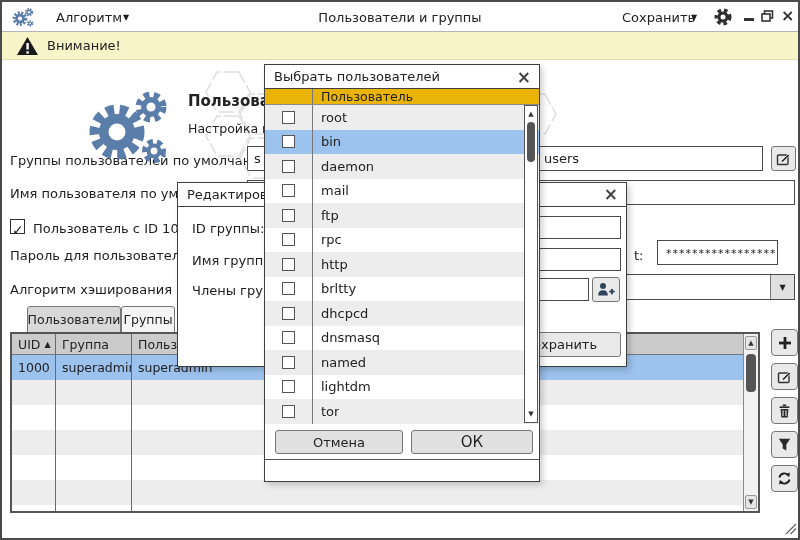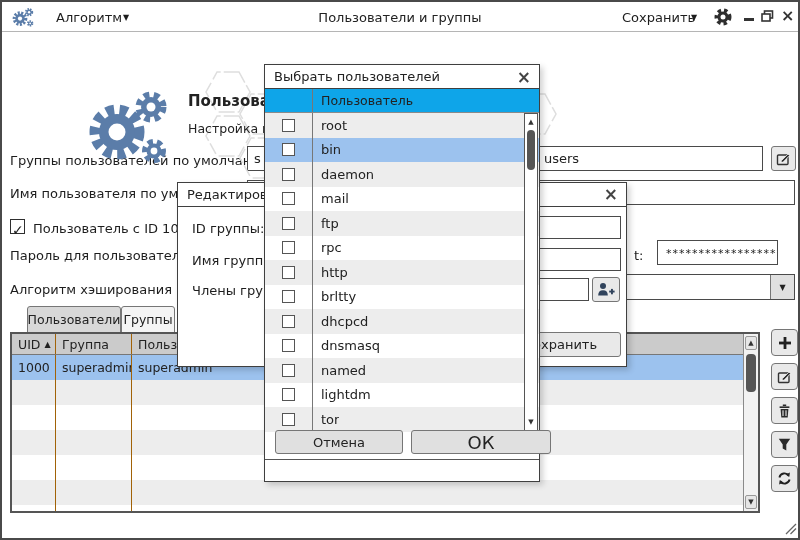--- a/index.html
+++ b/index.html
@@ -73,20 +73,30 @@
     <span class="abs" style="left:742px;top:16px;width:10px;height:3px;background:#333;cursor:pointer"></span>
     <span class="abs" style="left:759px;top:8px;width:13px;height:12px;cursor:pointer">
       <svg width="13" height="12" viewBox="0 0 13 12">
         <rect x="3.5" y="1" width="8" height="7" fill="#fff" stroke="#333" stroke-width="1.6"></rect>
         <rect x="1" y="4" width="8" height="7" fill="#fff" stroke="#333" stroke-width="1.6"></rect>
       </svg>
     </span>
     <span class="abs" style="left:779px;top:4px;font-size:16px;font-weight:bold;color:#333;cursor:pointer">×</span>
   </div>
 
+  <div class="warnbar">
+    <span class="abs" style="left:14px;top:4px">
+      <svg width="23" height="20" viewBox="0 0 23 20">
+        <path d="M11.5 1 L22 19 L1 19 Z" fill="#1a1a1a"></path>
+        <rect x="10.4" y="7" width="2.4" height="6.5" fill="#fff"></rect>
+        <rect x="10.4" y="15.3" width="2.4" height="2.3" fill="#fff"></rect>
+      </svg>
+    </span>
+    <span class="abs" style="left:45px;top:6px;font-size:13px">Внимание!</span>
+  </div>
 
   <div class="hexes">
     <svg width="420" height="132" viewBox="0 0 420 132">
       <defs>
           <polygon id="hx" points="11,-20 22,0 11,20 -11,20 -22,0 -11,-20" fill="none" stroke="#dedede" stroke-width="1.5" stroke-dasharray="12 3 16 4"></polygon>
         </defs>
       <use href="#hx" transform="translate(76,34)"></use>
         <use href="#hx" transform="translate(76,78)"></use>
       <use href="#hx" transform="translate(110,56)"></use>
         <use href="#hx" transform="translate(110,100)"></use>
@@ -263,21 +273,21 @@
         <rect x="14" y="6.9" width="1.9" height="5.4" fill="#30435c"></rect>
       </svg>
     </div>
     <div class="btn" style="left:322px;top:149px;width:121px;height:25px;font-size:13px">Сохранить</div>
   </div>
 
   <div class="dialog" style="left:262px;top:62px;width:276px;height:418px;z-index:10">
     <div class="dtitle">Выбрать пользователей</div>
     <span class="dclose">×</span>
 
-    <div style="height:24px;background:#0ea5e9;border-bottom:1px solid #8a8a8a;display:flex;align-items:center;font-size:12.5px">
+    <div style="height:16px;background:#eab308;border-bottom:1px solid #8a8a8a;display:flex;align-items:center;font-size:12.5px">
       <div class="ucell" style="border-right:1px solid #777"></div>
       <div class="uname">Пользователь</div>
     </div>
 
     <div style="position:relative">
       <div class="urow stripe-g">
           <div class="ucell">
             <span class="ucb"></span>
           </div>
           <span class="uname">root</span>
@@ -356,17 +366,17 @@
         </div>
 
       <div class="vscroll" style="right:1px;top:0;width:14px;height:318px;background:#fff;border:1px solid #555">
         <span class="sbtn" style="top:1px;width:10px;border:none;background:#fff">▲</span>
         <span class="sthumb" style="top:16px;height:40px;width:8px"></span>
         <span class="sbtn" style="bottom:1px;width:10px;border:none;background:#fff">▼</span>
       </div>
     </div>
 
     <div class="btn" style="left:10px;top:365px;width:128px;height:24px;font-size:13px;background:#e0e0e0">Отмена</div>
-    <div class="btn" style="left:146px;top:365px;width:140px;height:24px;font-size:18px;background:#e0e0e0">ОК</div>
+    <div class="btn" style="left:146px;top:365px;width:122px;height:24px;font-size:15px;background:#e0e0e0">ОК</div>
     <div class="abs" style="left:0;right:0;top:394px;border-top:1px solid #555"></div>
   </div>
 
 </div>
 
 </body></html>

